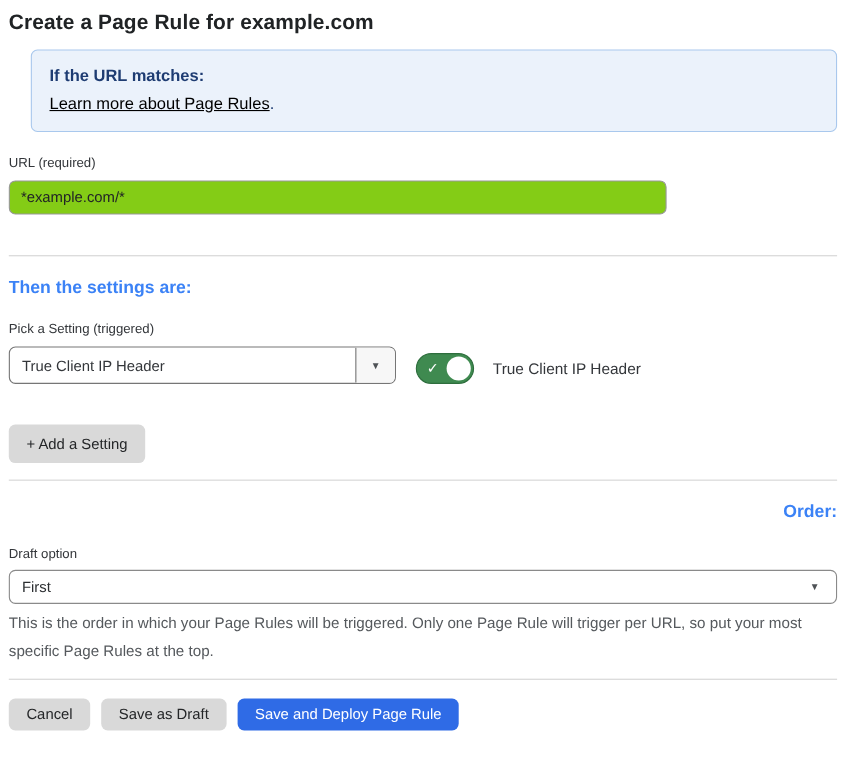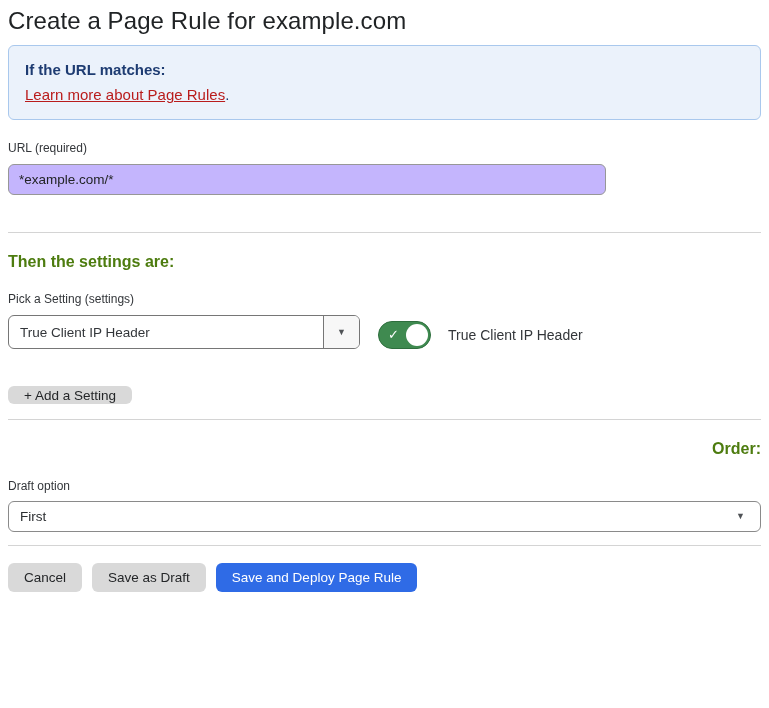--- a/index.html
+++ b/index.html
@@ -7,75 +7,76 @@
   body {
     width: 769px;
     height: 708px;
     font-family: "Liberation Sans", sans-serif;
     color: #222426;
     overflow: hidden;
   }
   .page { padding: 8px 8px 0 8px; width: 769px; }
 
   h1.page-title {
-    font-size: 24px;
-    font-weight: 400;
+    font-size: 19px;
+    font-weight: 700;
     line-height: 26px;
     color: #202325;
     letter-spacing: 0.1px;
   }
 
   .info-box {
     margin-top: 11px;
     background: #ebf2fb;
     border: 1px solid #a9c8ed;
     border-radius: 6px;
     padding: 11px 16px 12px 16px;
     color: #1e3c72;
     font-size: 15px;
     line-height: 25px;
+    margin-left: 20px;
   }
   .info-heading { font-weight: 700; }
-  .info-link { color: #b91c1c; text-decoration: underline; cursor: pointer; }
+  .info-link { color: #000000; text-decoration: underline; cursor: pointer; }
   .info-link-suffix { color: #1e3c72; }
 
   .field-label {
     display: block;
     margin-top: 21px;
     font-size: 12px;
     color: #33363a;
   }
 
   .url-input {
     display: block;
     margin-top: 9px;
     width: 598px;
     height: 31px;
-    background: #c4b5fd;
+    background: #84cc16;
     border: 1px solid #979797;
     border-radius: 6px;
     padding: 0 10px;
     font-family: "Liberation Sans", sans-serif;
     font-size: 13.5px;
     color: #222426;
   }
 
   .divider {
     border: none;
     border-top: 1px solid #d4d4d4;
     height: 0;
   }
   .divider-1 { margin-top: 37px; }
   .divider-2 { margin-top: 15px; }
   .divider-3 { margin-top: 13px; }
 
   h2.section-heading {
     font-size: 16px;
     font-weight: 700;
-    color: #4d7c0f;
+    color: #3b82f6;
   }
   .settings-heading { margin-top: 20px; }
   .order-heading { margin-top: 20px; text-align: right; }
 
   .setting-row {
     margin-top: 9px;
     display: flex;
     align-items: flex-end;
   }
 
@@ -154,21 +155,21 @@
     border-radius: 6px;
     font-family: "Liberation Sans", sans-serif;
     font-size: 13.5px;
     height: 29px;
     padding: 0 16px;
     cursor: pointer;
   }
   .btn.gray { background: #d9d9d9; color: #242628; }
   .btn.blue { background: #2f6be6; color: #ffffff; }
 
-  .add-setting-btn { margin-top: 37px; height: 18px; }
+  .add-setting-btn { margin-top: 37px; height: 35px; }
 
   .select-full {
     margin-top: 8px;
     width: 753px;
     height: 31px;
     border: 1px solid #8a8a8a;
     border-radius: 6px;
     background: #ffffff;
     display: flex;
     align-items: center;
@@ -207,21 +208,21 @@
     <div class="info-link-line"><a class="info-link">Learn more about Page Rules</a><span class="info-link-suffix">.</span></div>
   </div>
 
   <label class="field-label">URL (required)</label>
   <input class="url-input" type="text" value="*example.com/*" style="">
 
   <hr class="divider divider-1">
 
   <h2 class="section-heading settings-heading">Then the settings are:</h2>
 
-  <label class="field-label">Pick a Setting (settings)</label>
+  <label class="field-label">Pick a Setting (triggered)</label>
 
   <div class="setting-row">
     <div class="select-split">
       <div class="select-value">True Client IP Header</div>
       <div class="select-caret-box">
         <span class="caret">▼</span>
       </div>
     </div>
     <div class="toggle-group">
       <div class="toggle">
@@ -238,20 +239,21 @@
 
   <h2 class="section-heading order-heading">Order:</h2>
 
   <label class="field-label">Draft option</label>
 
   <div class="select-full">
     <span>First</span>
     <span class="caret">▼</span>
   </div>
 
+  <p class="help-text">This is the order in which your Page Rules will be triggered. Only one Page Rule will trigger per URL, so put your most specific Page Rules at the top.</p>
 
   <hr class="divider divider-3">
 
   <div class="footer">
     <button class="btn gray">Cancel</button>
     <button class="btn gray">Save as Draft</button>
     <button class="btn blue">Save and Deploy Page Rule</button>
   </div>
 
 </div>

